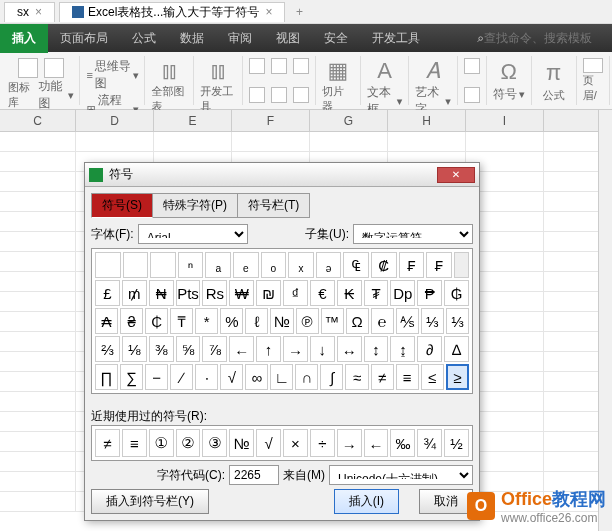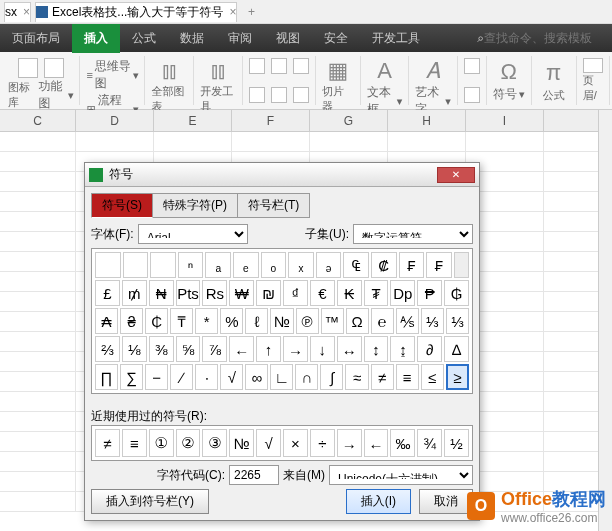--- a/index.html
+++ b/index.html
@@ -1,18 +1,18 @@
 <!DOCTYPE html>
 <html><head>
 <meta charset="utf-8">
 <style>
 *{box-sizing:border-box;margin:0;padding:0;font-family:"Microsoft YaHei",Arial,sans-serif;font-size:12px}
 body{width:612px;height:531px;background:#fff;overflow:hidden;position:relative}
 .tabbar{height:24px;background:#f0f0f0;display:flex;align-items:center;padding:0 4px;border-bottom:1px solid #ddd}
-.tab{height:20px;padding:2px 0;display:flex;align-items:center;margin-right:4px;background:#fff;border:1px solid #ccc;border-bottom:none}
+.tab{height:20px;padding:2px 12px;display:flex;align-items:center;margin-right:4px;background:#fff;border:1px solid #ccc;border-bottom:none}
 .tab .x{margin-left:6px;color:#888}
 .tab-icon{width:12px;height:12px;background:#2a6099;margin-right:4px}
 .tab-add{width:20px;text-align:center;color:#888}
 .ribbon-tabs{height:28px;background:linear-gradient(#4a4a4a,#2f2f2f);display:flex;align-items:center;color:#ccc}
 .rtab{padding:6px 12px;cursor:pointer}
 .rtab.active{background:#1a8f3c;color:#fff;font-weight:bold}
 .rsearch{margin-left:auto;display:flex;align-items:center;padding-right:8px}
 .rsearch input{background:transparent;border:none;color:#ccc;width:120px}
 .ribbon{height:58px;background:#f5f5f5;border-bottom:1px solid #ccc;display:flex;padding:4px 2px}
 .rgroup{display:flex;flex-direction:column;align-items:center;justify-content:space-between;padding:2px 6px;border-right:1px solid #ddd}
@@ -35,21 +35,21 @@
 .dtab.active{background:#b91c1c;border-bottom:1px solid #fff;position:relative;z-index:2}
 .frow{display:flex;align-items:center;gap:4px;margin:4px 0}
 .frow label{white-space:nowrap}
 .frow select,.frow input{border:1px solid #999;height:20px;padding:5px 4px;background:#fff}
 .symgrid{border:1px solid #999;background:#fff;padding:2px}
 .symrow{display:flex}
 .sym{width:27px;height:26px;border:1px solid #ccc;margin:1px;display:flex;align-items:center;justify-content:center;font-size:15px;cursor:pointer;background:#fff}
 .sym.sel{border:2px solid #2a6fc9;background:#dbe9fb}
 .scroll{width:16px;background:#eee;border:1px solid #ccc;margin:1px}
 .recent .sym{width:27px;height:28px}
-.btns{display:flex;justify-content:flex-end;gap:8px;margin-top:0;align-items:center}
+.btns{display:flex;justify-content:flex-end;gap:20px;margin-top:0;align-items:center}
 .btn{padding:3px 14px;border:1px solid #888;background:linear-gradient(#fff,#e0e0e0);cursor:pointer}
 .btn.primary{border:1px solid #2a6fc9;background:linear-gradient(#eaf3ff,#cfe3ff)}
 .insbar{margin-right:auto}
 .watermark{position:absolute;right:6px;bottom:6px;display:flex;align-items:center;gap:6px}
 .wm-logo{width:28px;height:28px;background:#e46c0a;border-radius:4px;display:flex;align-items:center;justify-content:center;color:#fff;font-weight:bold;font-size:16px}
 .wm-txt1{color:#e46c0a;font-size:18px;font-weight:bold}
 .wm-txt2{color:#2a6fc9;font-size:18px;font-weight:bold}
 .wm-url{color:#888;font-size:12px}
 .sb-v{position:absolute;right:0;top:110px;bottom:0;width:14px;background:#f0f0f0;border-left:1px solid #ccc}
 .big-ico{width:32px;height:32px;display:flex;align-items:center;justify-content:center;font-size:22px;color:#888}
@@ -64,22 +64,22 @@
     </div>
   <div class="tab">
       <div class="tab-icon"></div>
       <span>Excel表格技...输入大于等于符号</span>
       <span class="x">×</span>
     </div>
   <div class="tab-add">+</div>
 </div>
 
 <div class="ribbon-tabs">
+  <div class="rtab active">插入</div>
   <div class="rtab">页面布局</div>
-  <div class="rtab active">插入</div>
   <div class="rtab">公式</div>
   <div class="rtab">数据</div>
   <div class="rtab">审阅</div>
   <div class="rtab">视图</div>
   <div class="rtab">安全</div>
   <div class="rtab">开发工具</div>
   <div class="rsearch">
     <span>⌕</span>
     <input placeholder="查找命令、搜索模板" style="">
   </div>

